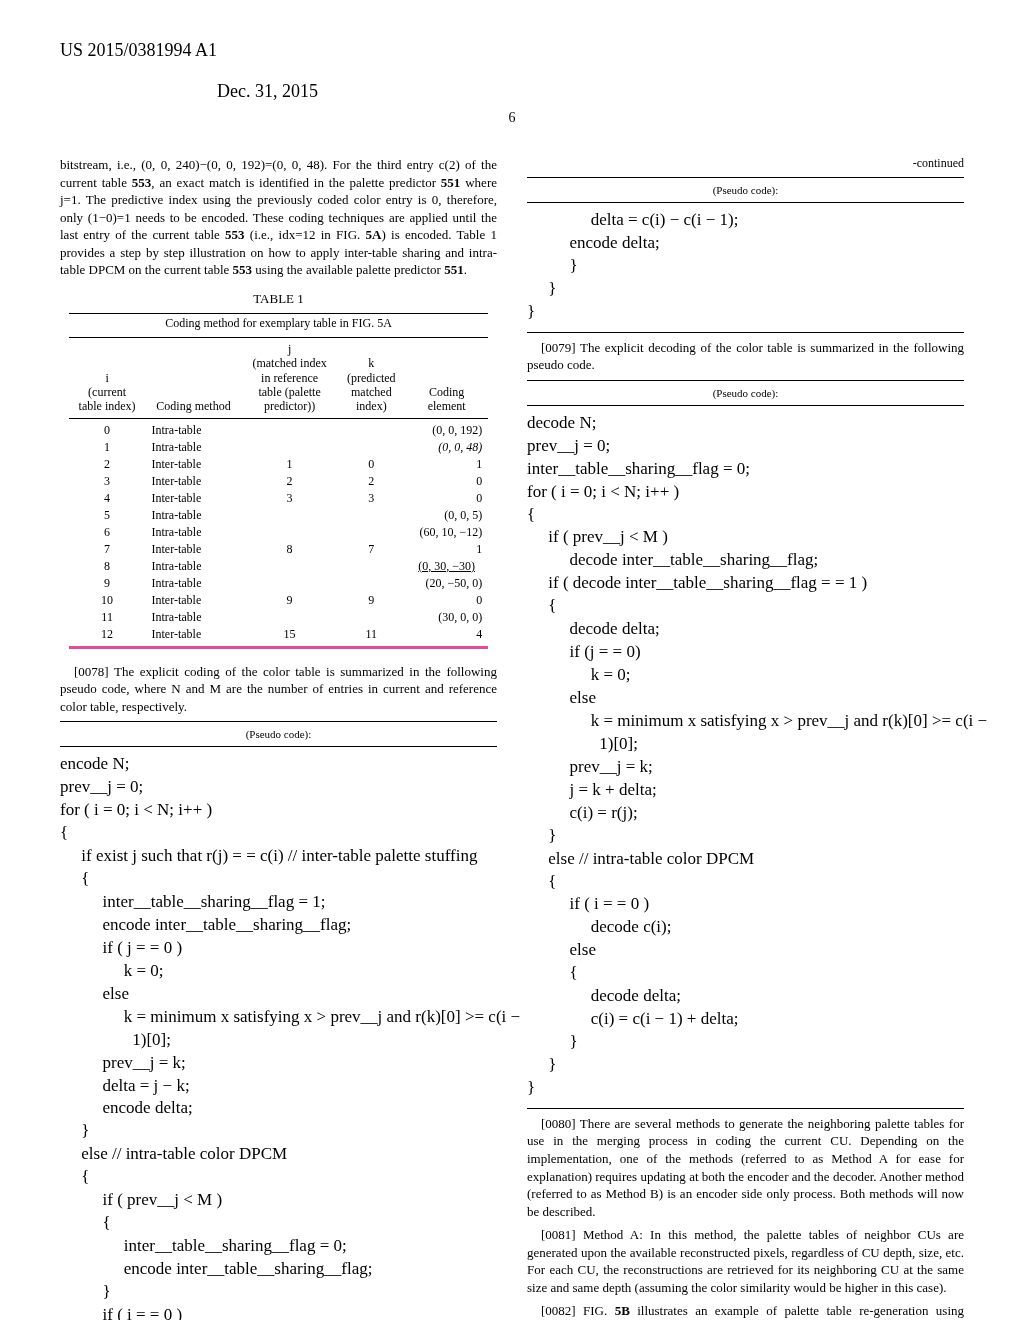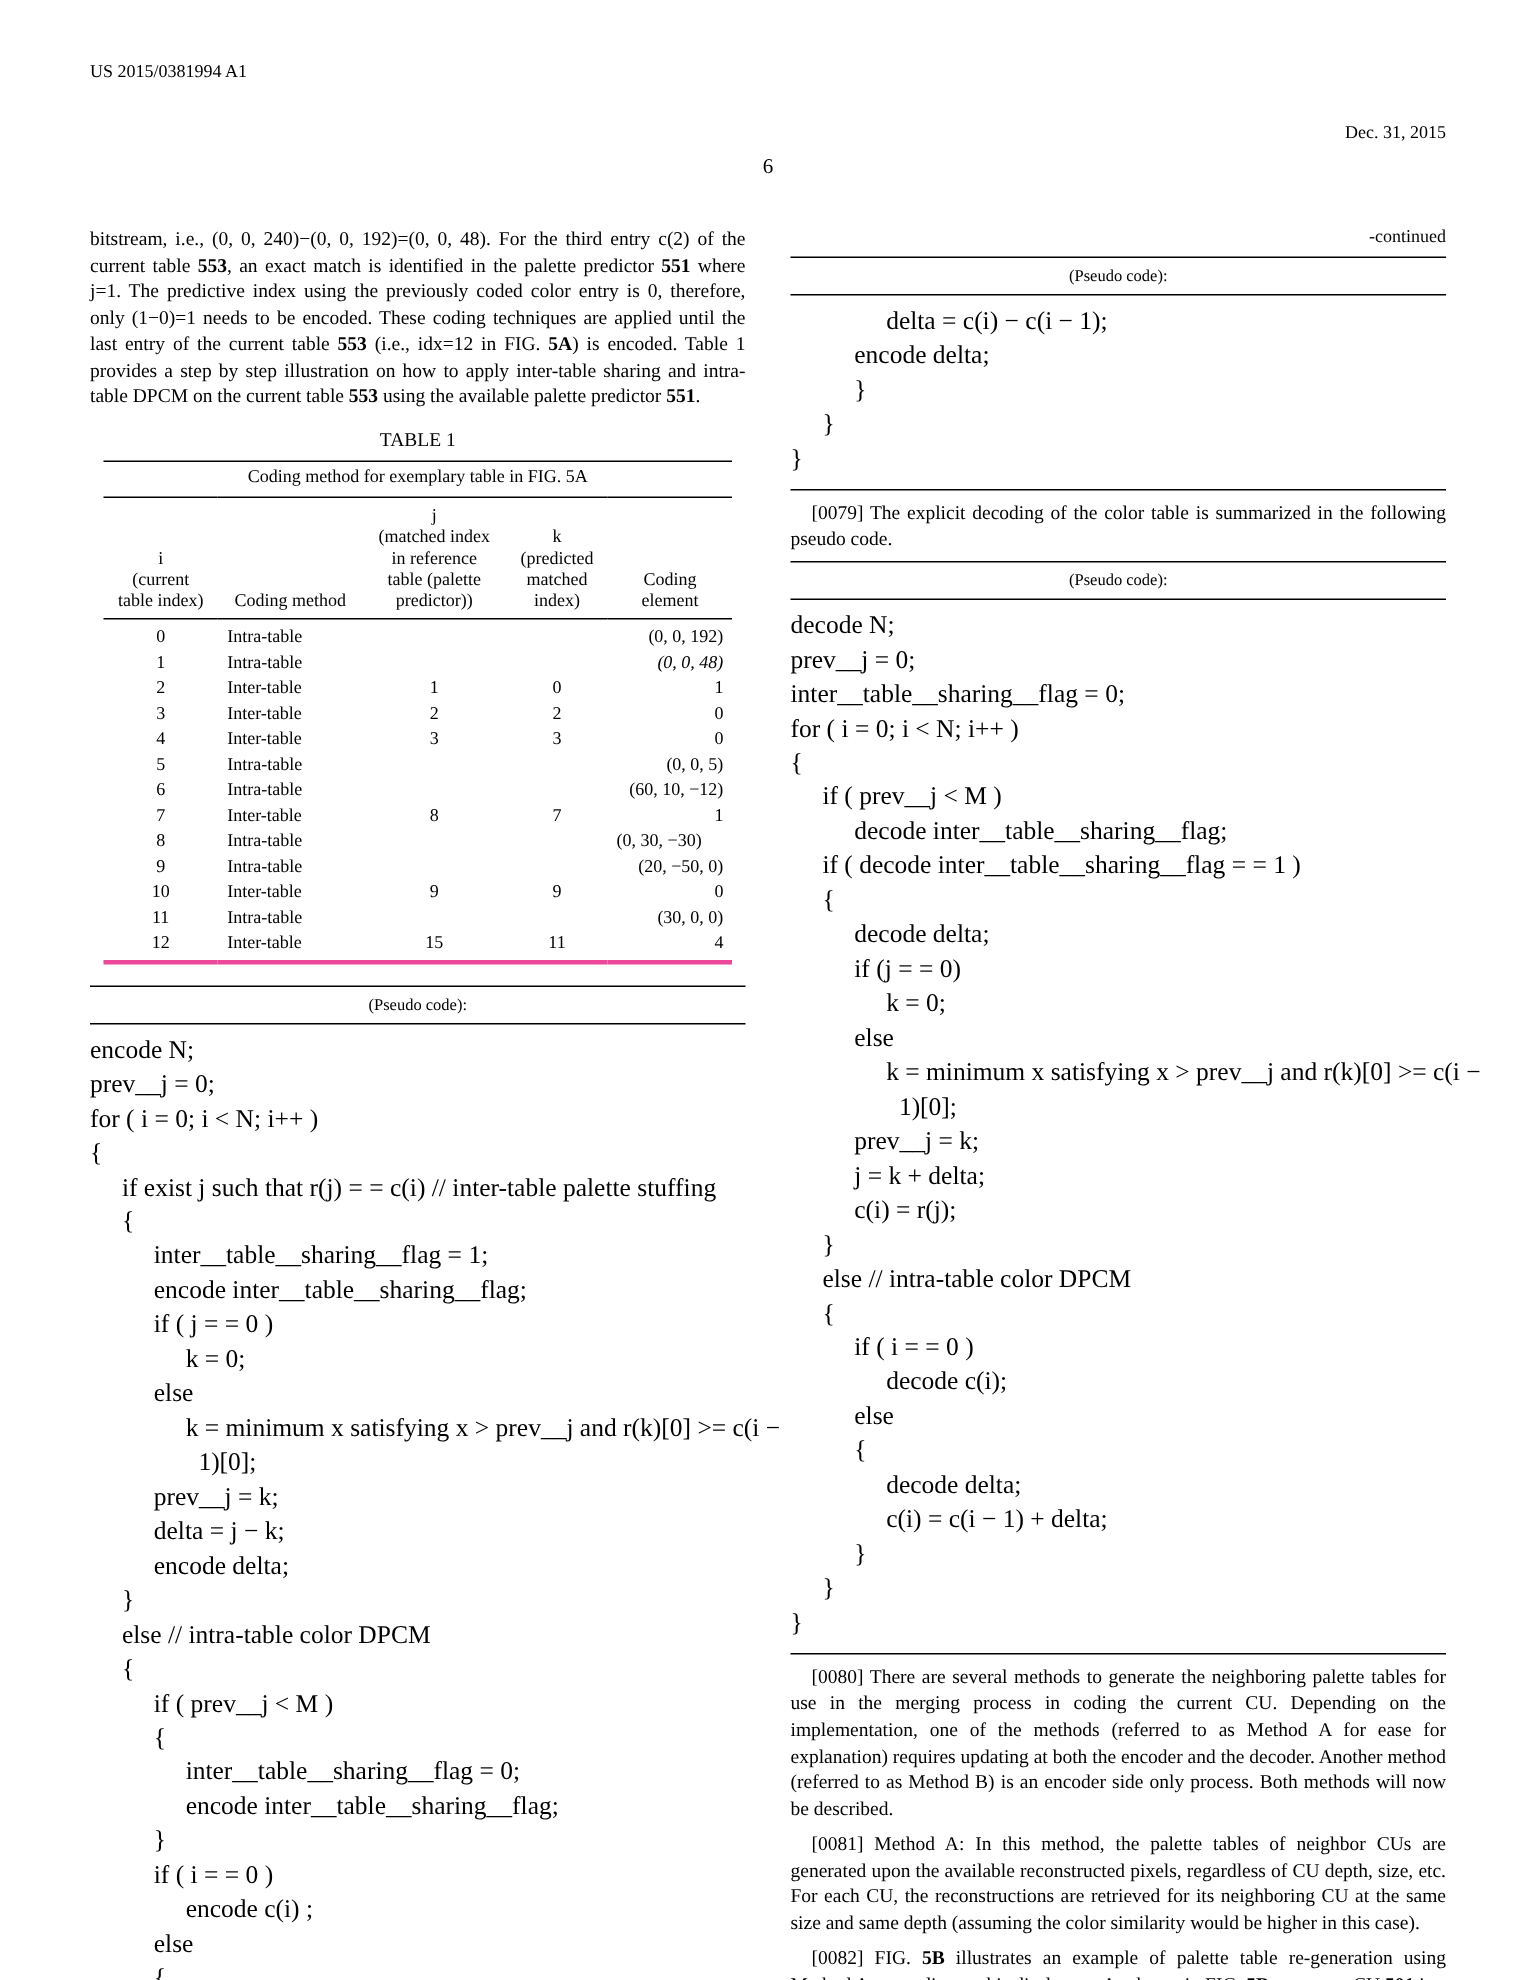--- a/index.html
+++ b/index.html
@@ -7,24 +7,23 @@
       font-family: "Times New Roman", Times, serif;
       font-size: 13px;
       background: #ffffff;
       width: 1024px;
       height: 1320px;
       padding: 40px 60px;
       position: relative;
     }
     .header {
       display: flex;
-      justify-content: space-between;
+      justify-content: flex-start;
       margin-bottom: 8px;
-      font-size: 12px;
-      gap: 34px;
+      font-size: 18px;
     }
     .header-left { font-weight: normal; }
     .header-right { font-weight: normal; margin-top: 41px; }
     .page-number { text-align: center; font-size: 14px; margin-bottom: 30px; }
     .columns { display: flex; gap: 30px; }
     .col { flex: 1; min-width: 0; }
     .para { text-align: justify; line-height: 1.35; margin-bottom: 6px; }
     .bold-ref { font-weight: bold; }
     .table-title { text-align: center; margin: 12px 0 6px 0; font-size: 13px; }
     .table-caption { text-align: center; font-size: 12px; margin-bottom: 6px; }
@@ -128,21 +127,21 @@
             <td style="text-align: left;">Inter-table</td>
             <td>8</td>
             <td>7</td>
             <td style="text-align: right;">1</td>
           </tr>
           <tr>
             <td>8</td>
             <td style="text-align: left;">Intra-table</td>
             <td></td>
             <td></td>
-            <td style="text-align: left;">(0, 30, −30)</td>
+            <td style="text-align: center; text-decoration: underline;">(0, 30, −30)</td>
           </tr>
           <tr>
             <td>9</td>
             <td style="text-align: left;">Intra-table</td>
             <td></td>
             <td></td>
             <td style="text-align: right;">(20, −50, 0)</td>
           </tr>
           <tr>
             <td>10</td>
@@ -161,20 +160,21 @@
           <tr>
             <td>12</td>
             <td style="text-align: left;">Inter-table</td>
             <td>15</td>
             <td>11</td>
             <td style="text-align: right;">4</td>
           </tr>
         </tbody>
     </table>
 
+    <p class="para indent"><span class="paranum">[0078]</span>   The explicit coding of the color table is summarized in the following pseudo code, where N and M are the number of entries in current and reference color table, respectively.</p>
 
     <hr class="rule">
     <div class="code-header">(Pseudo code):</div>
     <hr class="rule">
     <div class="code-block">encode N;
 prev__j = 0;
 for ( i = 0; i &lt; N; i++ )
 {
      if exist j such that r(j) = = c(i) // inter-table palette stuffing
      {

